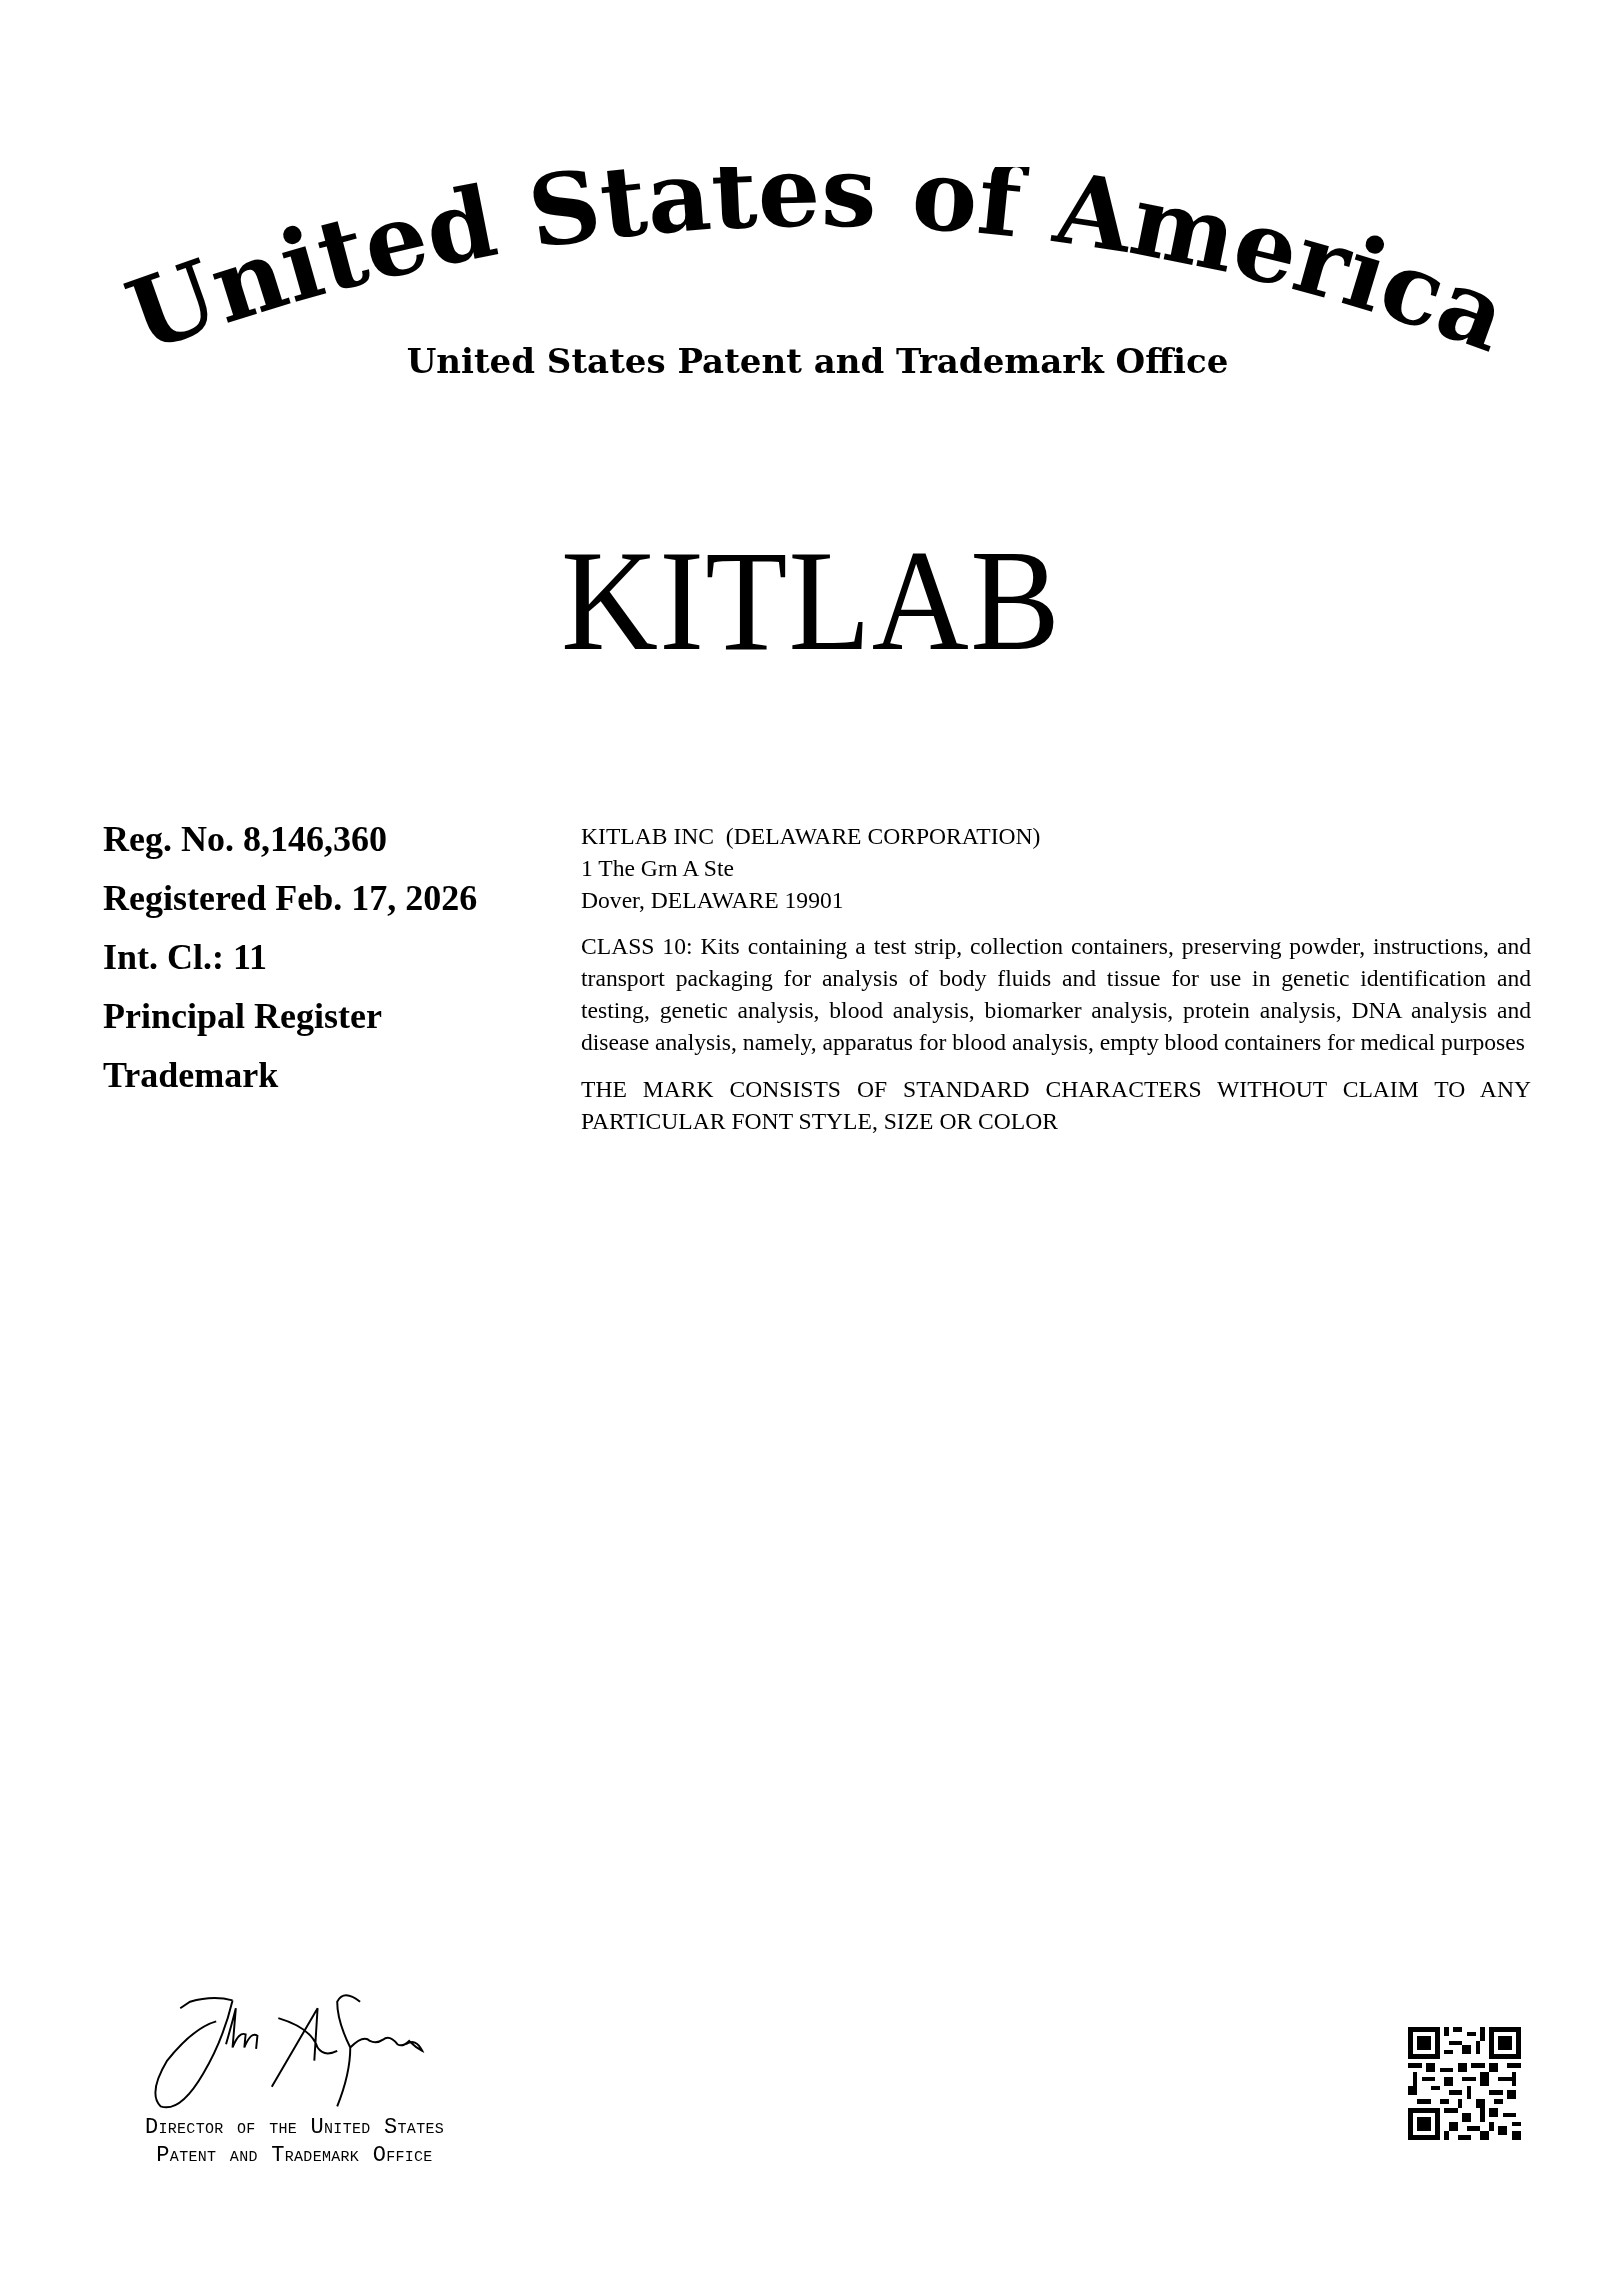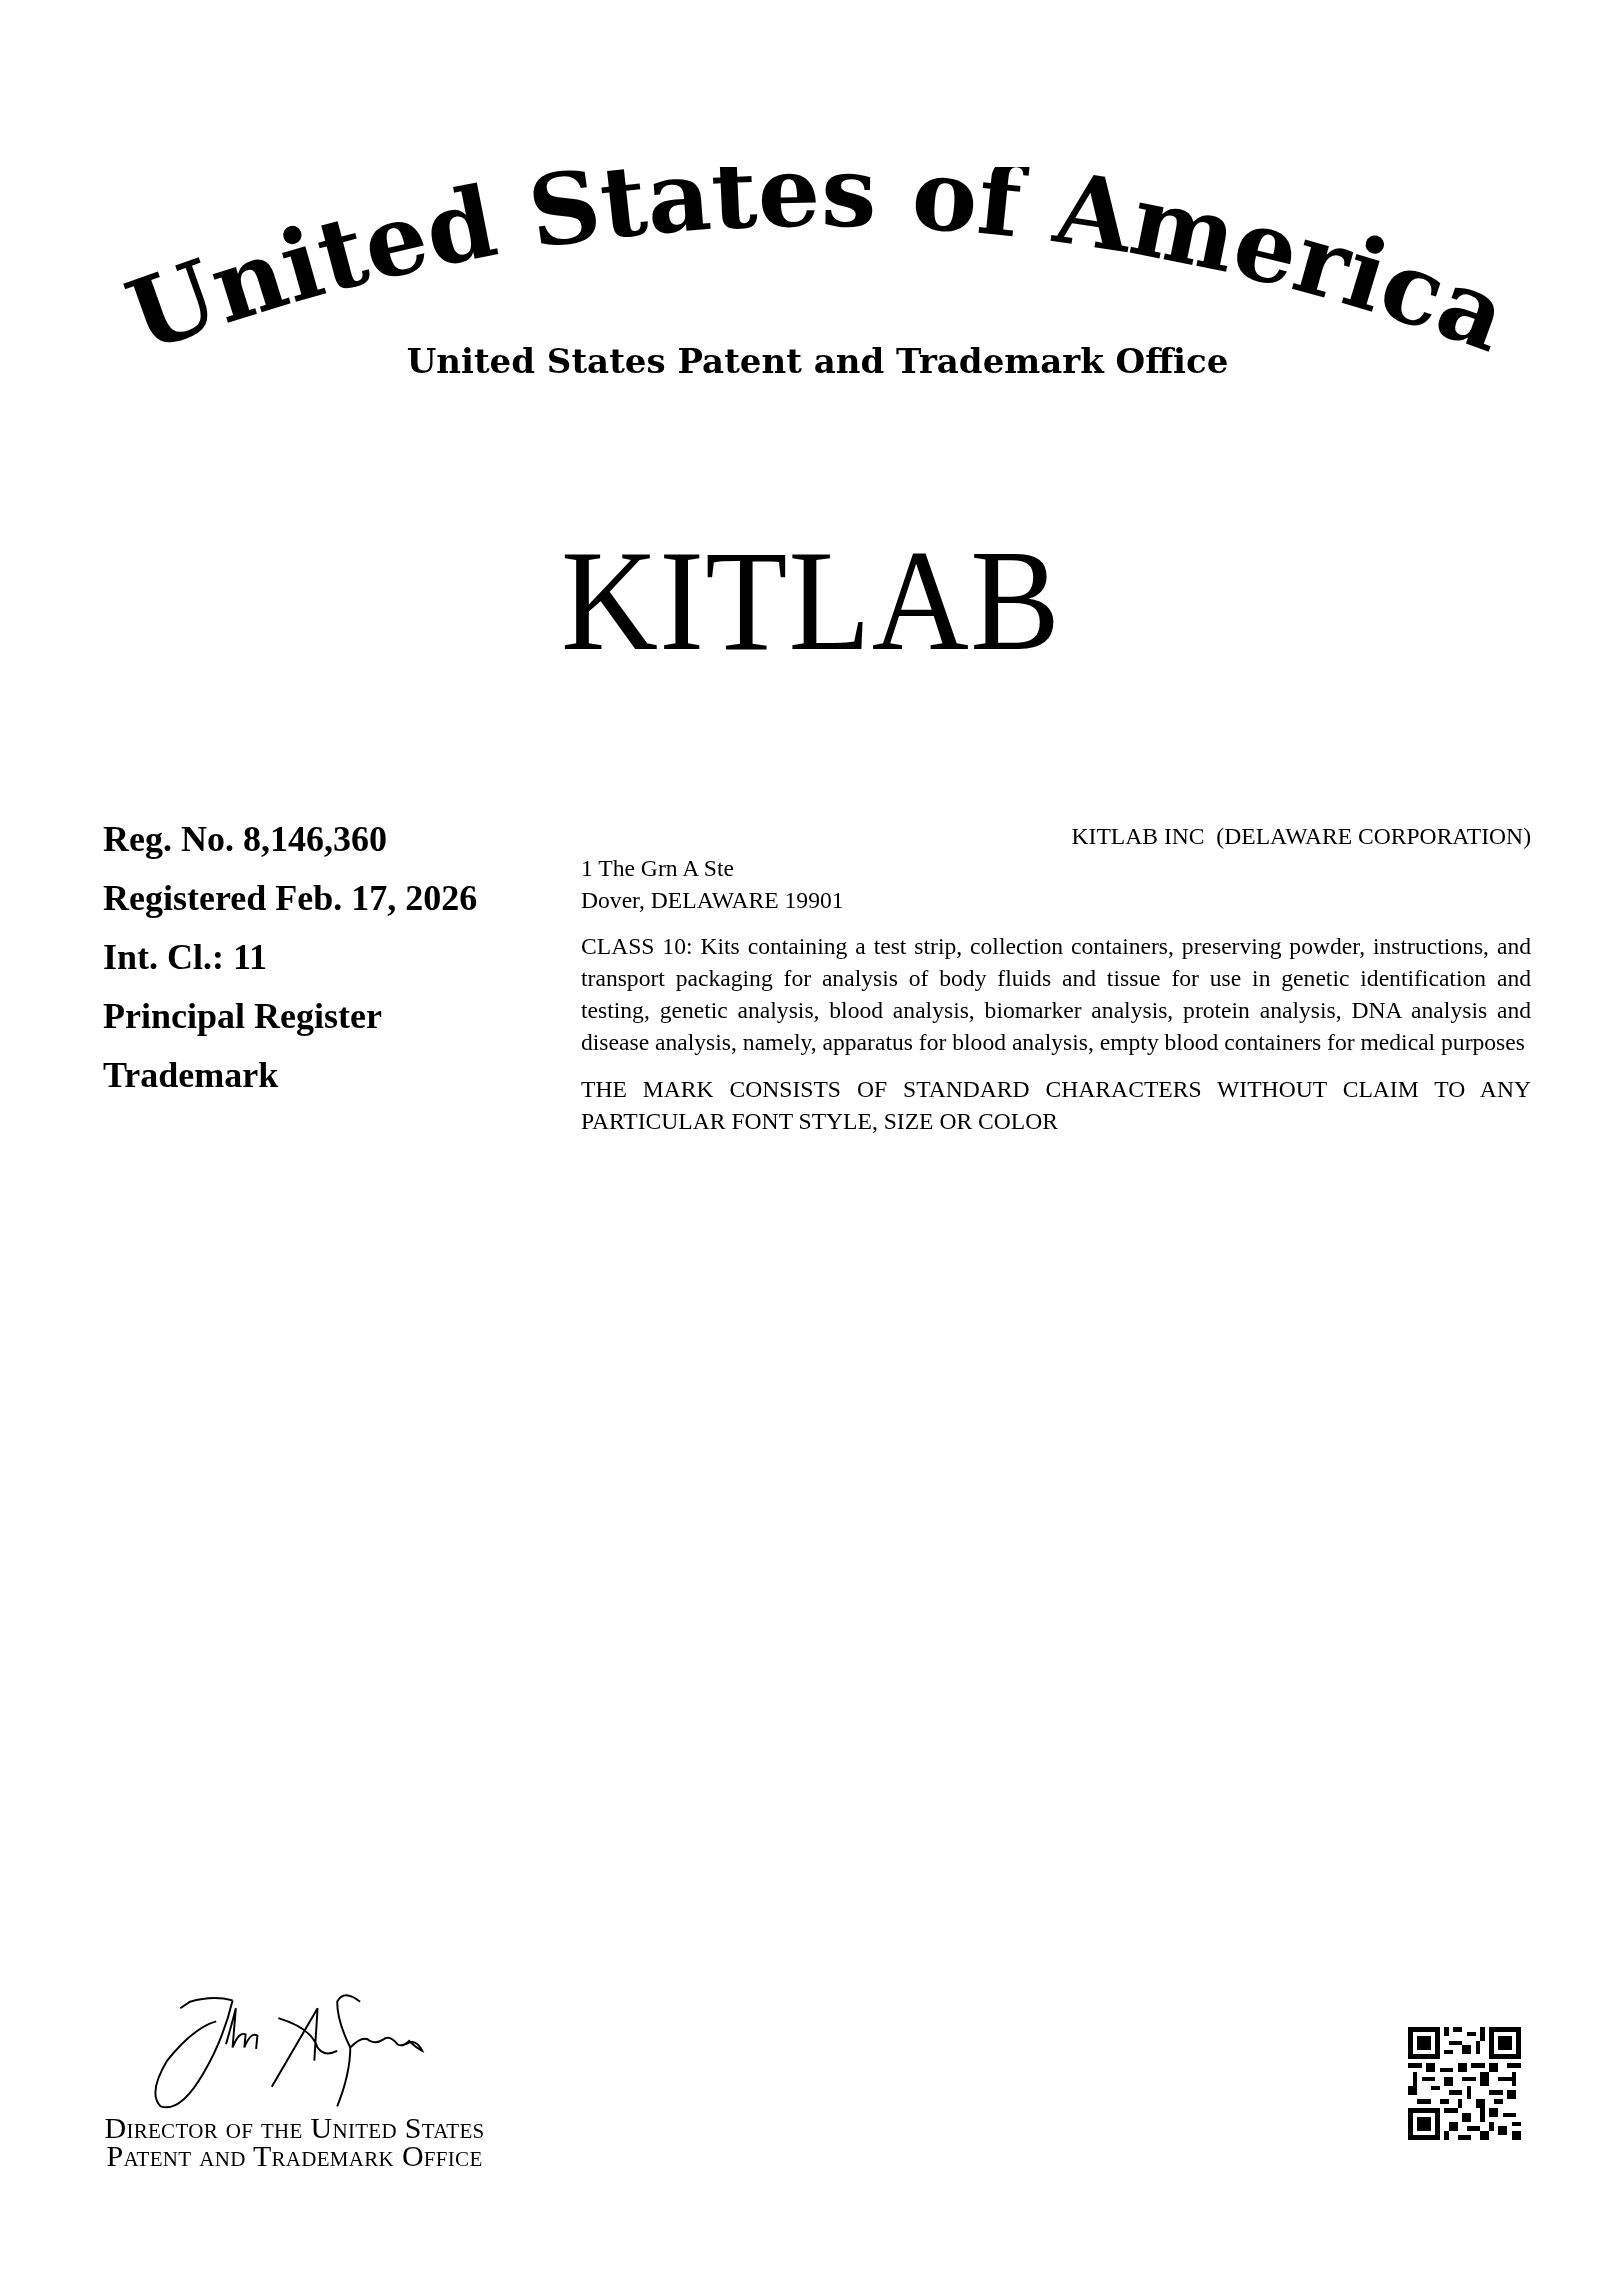--- a/index.html
+++ b/index.html
@@ -37,21 +37,21 @@
     }
     .right-col p { margin: 0; }
     .right-col .block { margin-bottom: 14.4px; }
     .justify { text-align: justify; text-align-last: left; }
     .signature {
       position: absolute; left: 141px; top: 1982px; width: 327px; height: 131px;
     }
     .signature svg { width: 100%; height: 100%; }
     .sig-title {
       position: absolute; left: 98px; top: 2114px; width: 393px; text-align: center;
-      font-family: Liberation Serif, serif; font-size: 30px; line-height: 27.5px;
+      font-family: Liberation Mono, monospace; font-size: 22px; line-height: 27.5px;
       font-variant: small-caps; letter-spacing: 0.3px;
     }
     .qr {
       position: absolute; left: 1408px; top: 2027px; width: 113px; height: 113px;
     }
     .qr svg { width: 100%; height: 100%; display: block; }
   </style>
 </head>
 <body>
 
@@ -72,21 +72,21 @@
 <div class="left-col">
   <div class="item">Reg. No. 8,146,360</div>
   <div class="item">Registered Feb. 17, 2026</div>
   <div class="item">Int. Cl.: 11</div>
   <div class="item">Principal Register</div>
   <div class="item">Trademark</div>
 </div>
 
 <div class="right-col">
   <div class="block">
-    <p style="white-space:pre;text-align:right;">KITLAB INC  (DELAWARE CORPORATION)</p>
+    <p style="white-space:pre;">KITLAB INC  (DELAWARE CORPORATION)</p>
     <p>1 The Grn A Ste</p>
     <p>Dover, DELAWARE 19901</p>
   </div>
   <div class="block">
     <p class="justify">CLASS 10: Kits containing a test strip, collection containers, preserving powder, instructions, and transport packaging for analysis of body fluids and tissue for use in genetic identification and testing, genetic analysis, blood analysis, biomarker analysis, protein analysis, DNA analysis and disease analysis, namely, apparatus for blood analysis, empty blood containers for medical purposes</p>
   </div>
   <div class="block">
     <p class="justify">THE MARK CONSISTS OF STANDARD CHARACTERS WITHOUT CLAIM TO ANY PARTICULAR FONT STYLE, SIZE OR COLOR</p>
   </div>
 </div>

